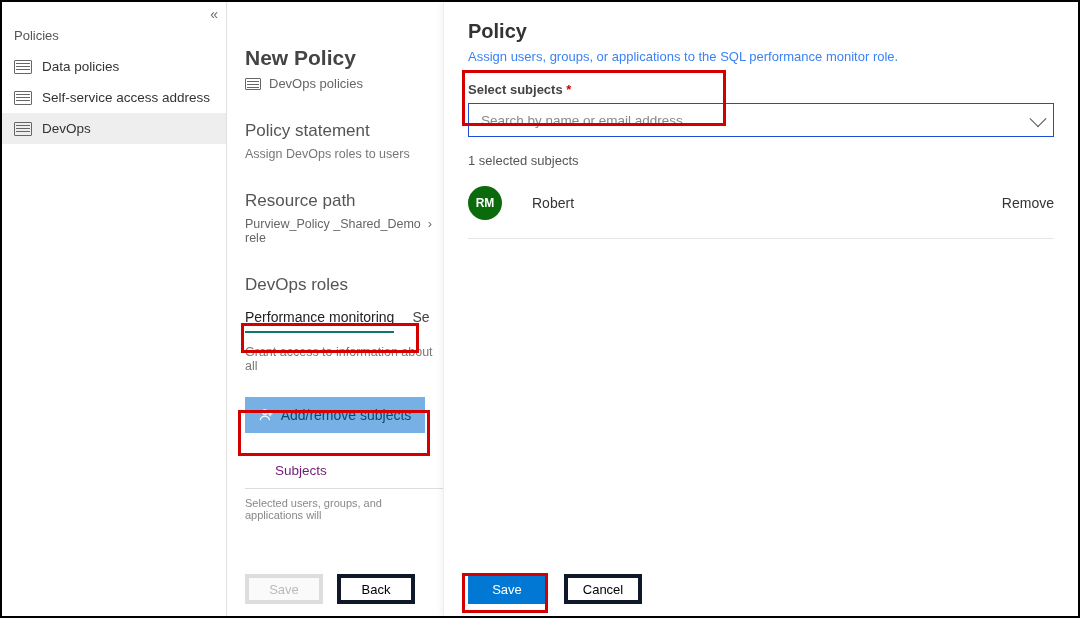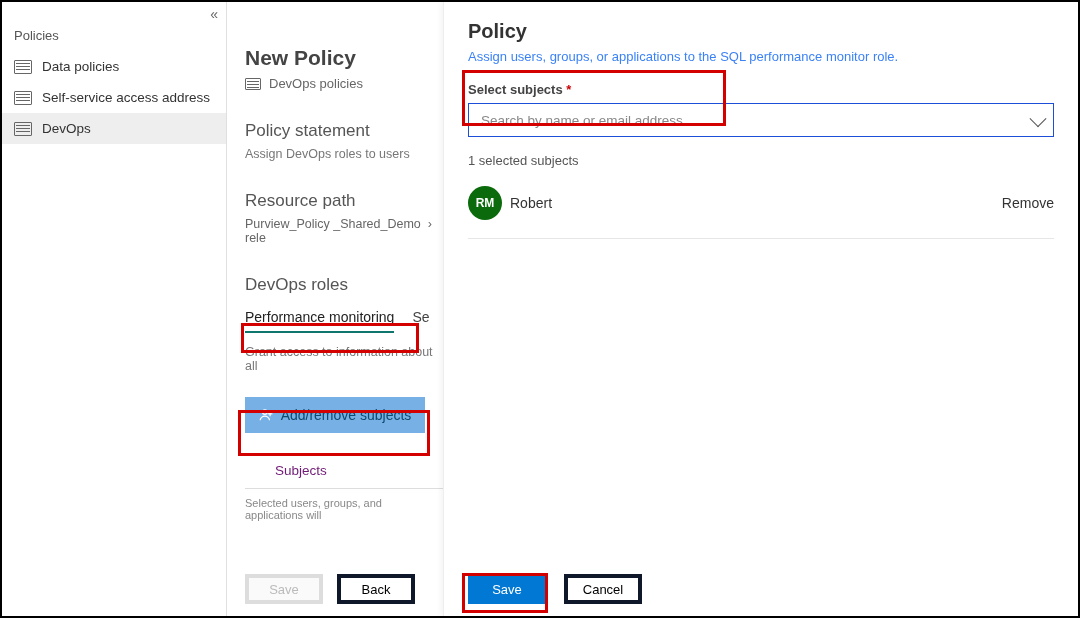--- a/index.html
+++ b/index.html
@@ -44,21 +44,21 @@
   .right h2 { margin:0; font-size:20px; font-weight:600; color:#333; }
   .right .desc { margin-top:6px; font-size:13px; color:#3b82f6; }
   .field-label { margin-top:18px; font-size:13px; color:#444; font-weight:600; }
   .req { color:#c00; }
   .search-wrap { position:relative; margin-top:6px; }
   .search-input { width:100%; height:34px; border:1px solid #1d4ed8; padding:0 30px 0 12px; font-size:13.5px; color:#333; }
   .search-input::placeholder { color:#888; }
   .chevron { position:absolute; right:10px; top:50%; width:12px; height:12px; transform:translateY(-60%) rotate(45deg); border-right:1px solid #555; border-bottom:1px solid #555; pointer-events:none; }
   .sel-count { margin-top:16px; font-size:13px; color:#555; }
   .subject-row { display:flex; align-items:center; margin-top:18px; padding-bottom:18px; border-bottom:1px solid #e6e6e6; }
-  .avatar { width:34px; height:34px; border-radius:50%; background:#0b6a0b; color:#fff; display:flex; align-items:center; justify-content:center; font-size:12px; font-weight:600; margin-right:8px; }
+  .avatar { width:34px; height:34px; border-radius:50%; background:#0b6a0b; color:#fff; display:flex; align-items:center; justify-content:center; font-size:12px; font-weight:600; margin-right:30px; }
   .subj-name { font-size:14px; color:#333; flex:1; }
   .remove { font-size:14px; color:#333; cursor:pointer; }
   .right-footer { position:absolute; bottom:12px; left:24px; display:flex; gap:18px; }
 
   
   .hl { position:absolute; border:3px solid #d40000; pointer-events:none; }
 </style>
 </head>
 <body>
 <div class="frame">

